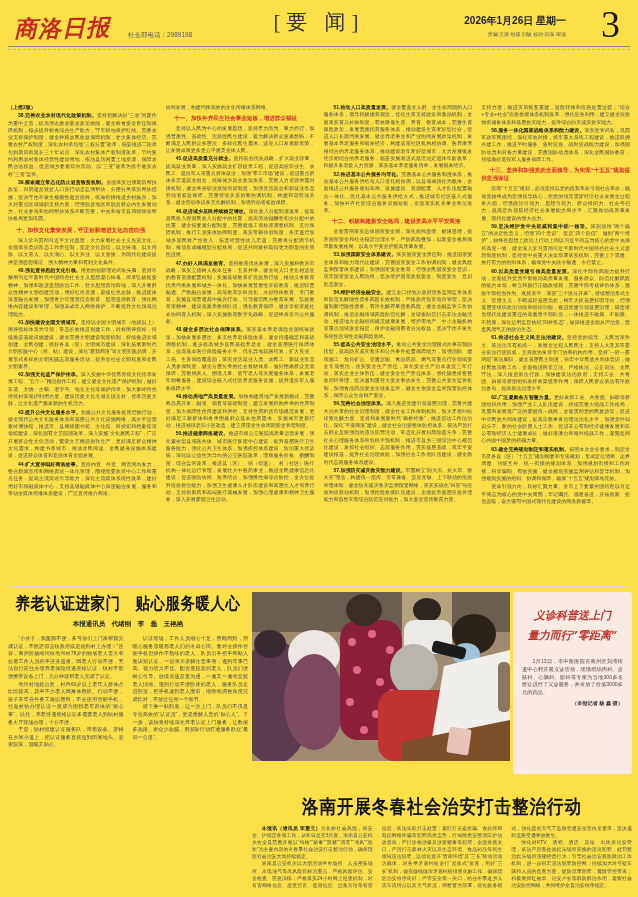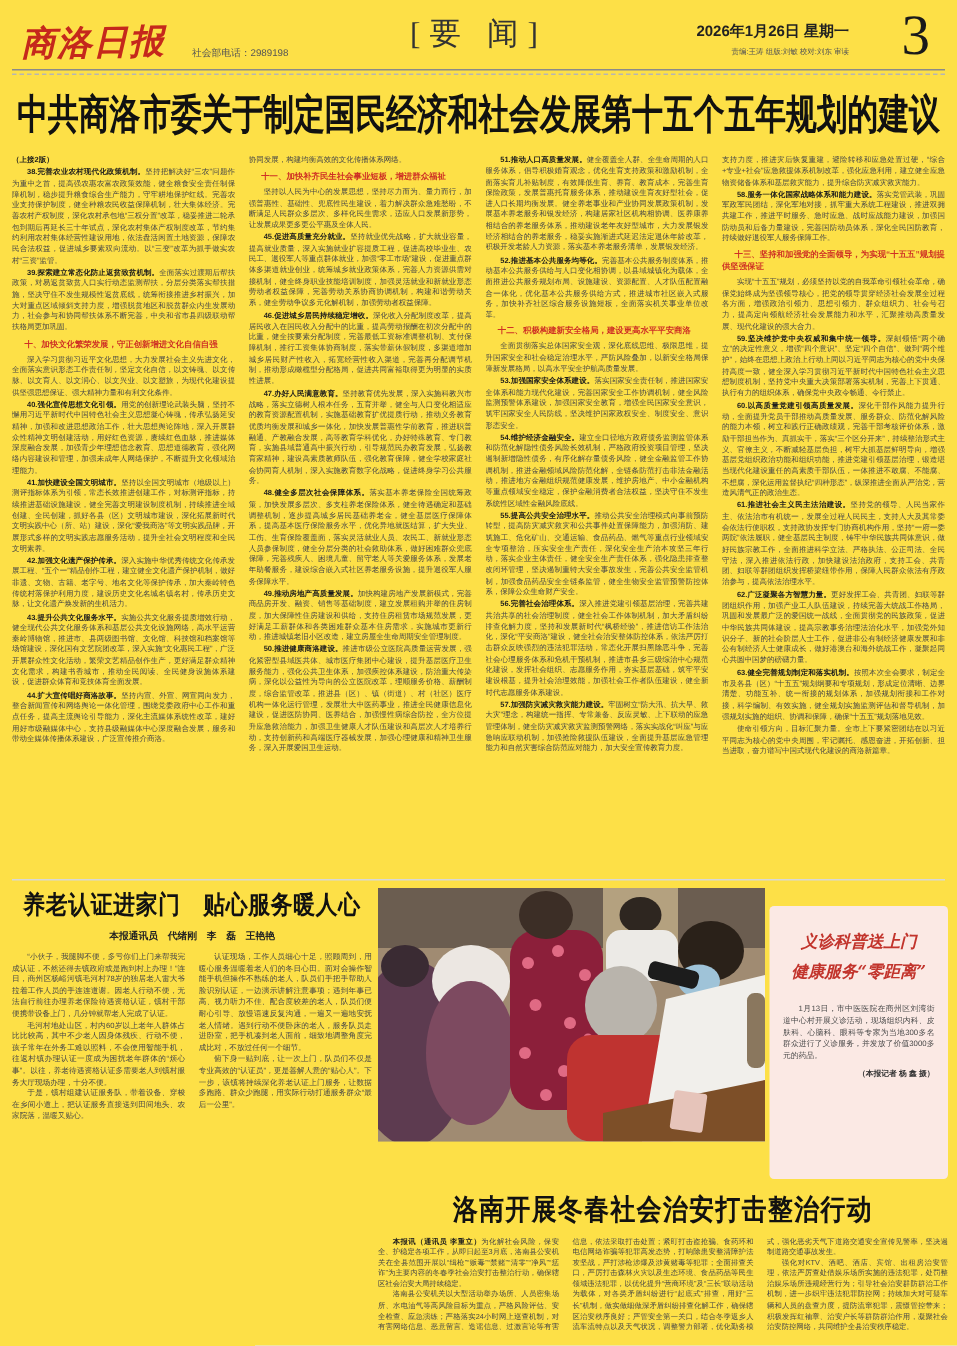--- a/index.html
+++ b/index.html
@@ -50,21 +50,21 @@
   .care-body{column-count:2;column-gap:9px;font-size:5.1px;line-height:7.6px;
         text-align:justify;color:#474747;height:250px;overflow:hidden;}
   .care-body p{margin:0;text-indent:2em;}
 
   
   .photo{position:absolute;left:252px;top:592px;width:258px;height:169px;overflow:hidden;background:#9c8a74;}
   .photo svg{display:block;}
 
   
   .pinkbox{position:absolute;left:513px;top:592px;width:119px;height:182px;
-        background:#fbe9e4;border-radius:3px;padding:14px 9px 22px 9px;box-sizing:border-box;overflow:hidden;margin-top:12px;}
+        background:#fbe9e4;border-radius:3px;padding:14px 9px 22px 9px;box-sizing:border-box;overflow:hidden;}
   .pink-title{font-family:"DejaVu Serif",serif;font-style:italic;font-weight:bold;
         color:#c2342c;font-size:11px;line-height:20px;text-align:center;}
   .pink-caption{margin-top:12px;font-size:5.2px;line-height:7.8px;color:#4a4a4a;
         text-align:justify;text-indent:2em;}
   .pink-credit{margin-top:3px;font-size:5.2px;color:#333;font-weight:bold;text-align:right;}
 
   
   .security{position:absolute;left:252px;top:773px;width:380px;height:118px;overflow:hidden;margin-top:23px;}
   .sec-title{font-size:16.5px;font-weight:900;color:#111;text-align:center;
         letter-spacing:1px;transform:scaleY(1.15);margin-bottom:7px;}
@@ -84,23 +84,20 @@
     <div class="section-title">[要  闻]</div>
     <div class="dateblock">
       <div class="dateline">2026年1月26日 星期一</div>
       <div class="credits">责编:王涛  组版:刘敏  校对:刘东  审读</div>
     </div>
     <div class="pageno">3</div>
   </div>
   <div class="rule-solid"></div>
   <div class="rule-dash"></div>
 
-  <div class="headline">
-    <span>中共商洛市委关于制定国民经济和社会发展第十五个五年规划的建议</span>
-  </div>
 
   <div class="cols">
       <div class="col">
         <div class="blk note">（上接2版）</div>
         <div class="blk item"><span class="lead">38.完善农业农村现代化政策机制。</span>坚持把解决好“三农”问题作为重中之首，提高强农惠农富农政策效能，健全粮食安全责任制保障机制，稳步提升粮食综合生产能力，守牢耕地保护红线。完善农业支持保护制度，健全种粮农民收益保障机制，壮大集体经济。完善农村产权制度，深化农村承包地“三权分置”改革，稳妥推进二轮承包到期后再延长三十年试点，深化农村集体产权制度改革，节约集约利用农村集体经营性建设用地，依法盘活闲置土地资源，保障农民合法权益，促进城乡要素双向流动。以“三变”改革为抓手做实农村“三资”监管。</div>
         <div class="blk item"><span class="lead">39.探索建立常态化防止返贫致贫机制。</span>全面落实过渡期后帮扶政策，对易返贫致贫人口实行动态监测帮扶，分层分类落实帮扶措施，坚决守住不发生规模性返贫底线，统筹衔接推进乡村振兴，加大对重点区域倾斜支持力度，增强脱贫地区和脱贫群众内生发展动力，社会参与和协同帮扶体系不断完善，中央和省市县四级联动帮扶格局更加巩固。</div>
         <div class="blk heading">十、加快文化繁荣发展，守正创新增进文化自信自强</div>
         <div class="blk para">深入学习贯彻习近平文化思想，大力发展社会主义先进文化，全面落实意识形态工作责任制，坚定文化自信，以文铸魂、以文传脉、以文育人、以文润心、以文兴业、以文塑旅，为现代化建设提供坚强思想保证、强大精神力量和有利文化条件。</div>
         <div class="blk item"><span class="lead">40.强化宣传思想文化引领。</span>用党的创新理论武装头脑，坚持不懈用习近平新时代中国特色社会主义思想凝心铸魂，传承弘扬延安精神，加强和改进思想政治工作，壮大思想舆论阵地，深入开展群众性精神文明创建活动，用好红色资源，赓续红色血脉，推进媒体深度融合发展，加强青少年理想信念教育、思想道德教育，强化网络内容建设和管理，加强未成年人网络保护，不断提升文化领域治理能力。</div>
         <div class="blk item"><span class="lead">41.加快建设全国文明城市。</span>坚持以全国文明城市（地级以上）测评指标体系为引领，常态长效推进创建工作，对标测评指标，持续推进基础设施建设，健全完善文明建设制度机制，持续推进全域创建、全民创建，抓好各县（区）文明城市建设，深化拓展新时代文明实践中心（所、站）建设，深化“爱我商洛”等文明实践品牌，开展形式多样的文明实践志愿服务活动，提升全社会文明程度和全民文明素养。</div>
@@ -198,21 +195,21 @@
       <rect x="180" y="52" width="34" height="12" rx="4" fill="#1c1c1c" transform="rotate(14 197 58)"></rect>
 
       <polygon points="150,150 258,128 258,169 150,169" fill="#7d4f28"></polygon>
       <rect x="196" y="136" width="22" height="26" rx="2" fill="#e6c4ba" transform="rotate(8 207 149)"></rect>
     </svg>
   </div>
 
   <div class="pinkbox">
     <div class="pink-title">
       <div>义诊科普送上门</div>
-      <div>健康服务“零距离”</div>
+      <div>量力而行“零距离”</div>
     </div>
     <div class="pink-caption">1月13日，市中医医院在商州区刘湾街道中心村开展义诊活动，现场组织内科、皮肤科、心脑科、眼科等专家为当地300多名群众进行了义诊服务，并发放了价值3000多元的药品。</div>
     <div class="pink-credit">（本报记者 杨 鑫 摄）</div>
   </div>
 
   <div class="security">
     <div class="sec-title">洛南开展冬春社会治安打击整治行动</div>
     <div class="sec-body">
         <p><span class="byline">本报讯（通讯员 李重立）</span>为化解社会风险，保安全、护稳定各项工作，从即日起至3月底，洛南县公安机关在全县范围开展以“缉枪”“贩毒”“禁赌”“清零”“净风”“惩诈”为主要内容的冬春季社会治安打击整治行动，确保辖区社会治安大局持续稳定。</p>
         <p>洛南县公安机关以大型活动举办场所、人员密集场所、水电油气等高风险目标为重点，严格风险评估、安全检查、应急演练；严格落实24小时网上巡查机制，对有害网络信息、恶意留言、造谣信息、过激言论等有害信息，依法采取打击处置；紧盯打击盗抢骗、食药环和电信网络诈骗等犯罪高发态势，打响除患安整清障护法攻坚战，严打涉枪涉爆及涉黄赌毒等犯罪；全面排查关口，严厉打击森林火灾以及生态环境、食品药品等民生领域违法犯罪，以优化提升“营商环境”及“三长”联动活动为载体，对各类矛盾纠纷进行“起底式”排查，用好“三长”机制，做实做细做深矛盾纠纷排查化解工作，确保辖区治安秩序良好；严管安全第一关口，结合冬季返乡人流车流特点以及天气状况，调整警力部署，优化勤务模式，强化恶劣天气下道路交通安全宣传见警率，坚决遏制道路交通事故发生。</p>

